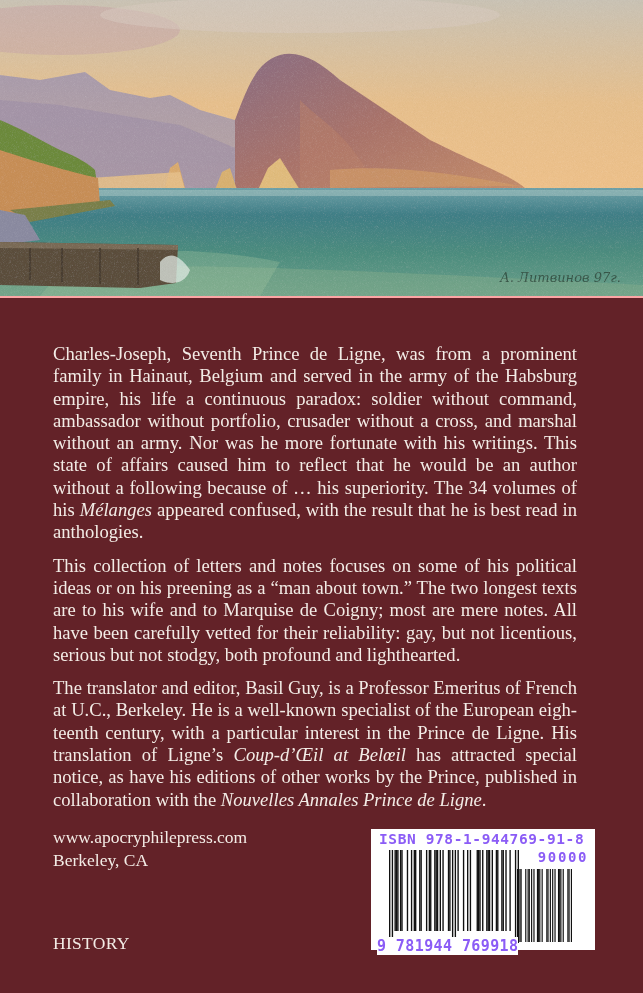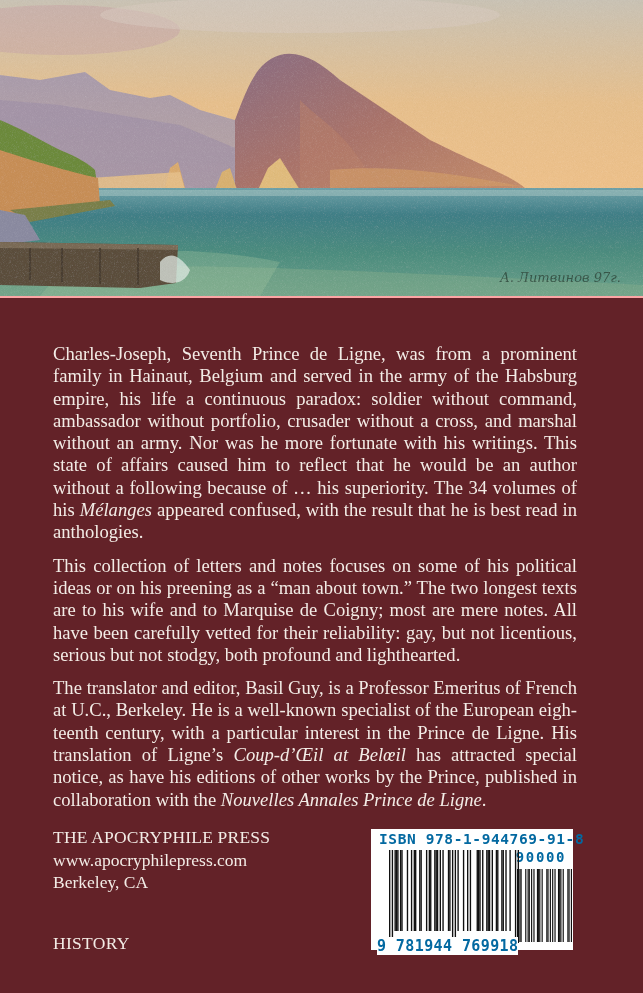--- a/index.html
+++ b/index.html
@@ -26,23 +26,23 @@
     .publisher {
       position: absolute; left: 53px; top: 826px;
       font-size: 17.5px; line-height: 22.5px;
     }
     .publisher .name { letter-spacing: 0.2px; }
     .category {
       position: absolute; left: 53px; top: 933px;
       font-size: 17.5px; letter-spacing: 0.3px;
     }
     .barcode-box {
-      position: absolute; left: 371px; top: 829px; width: 202px; height: 121px;
+      position: absolute; left: 371px; top: 829px; width: 224px; height: 121px;
       background: #ffffff;
-      color: #0369a1;
+      color: #8b5cf6;
       font-family: "DejaVu Sans Mono", "Liberation Mono", monospace;
     }
     .isbn-label {
       position: absolute; left: 8px; top: 2px; font-size: 14.5px; font-weight: bold;
       letter-spacing: 0.6px; white-space: nowrap;
     }
     .addon-digits {
       position: absolute; right: 7px; top: 20px; font-size: 14px; font-weight: bold; letter-spacing: 1.6px;
     }
     .ean-digits {
@@ -133,21 +133,20 @@
   </svg>
 </div>
 
 <div class="body-text">
   <p><span>Charles-Joseph, Seventh Prince de Ligne, was from a prominent family in Hainaut, Belgium and served in the army of the Habsburg empire, his life a continuous paradox: soldier without command, ambassador without portfolio, crusader without a cross, and marshal without an army. Nor was he more fortunate with his writings. This state of affairs caused him to reflect that he would be an author without a following because of … his superiority. The 34 volumes of his </span><em>Mélanges</em><span> appeared confused, with the result that he is best read in anthologies.</span></p>
   <p><span>This collection of letters and notes focuses on some of his political ideas or on his preening as a “man about town.” The two longest texts are to his wife and to Marquise de Coigny; most are mere notes. All have been carefully vetted for their reliability: gay, but not licentious, serious but not stodgy, both profound and lighthearted.</span></p>
   <p><span>The translator and editor, Basil Guy, is a Professor Emeritus of French at U.C., Berkeley. He is a well-known specialist of the European eigh­teenth century, with a particular interest in the Prince de Ligne. His translation of Ligne’s </span><em>Coup-d’Œil at Belœil</em><span> has attracted special notice, as have his editions of other works by the Prince, published in collabo­ration with the </span><em>Nouvelles Annales Prince de Ligne</em><span>.</span></p>
 </div>
 
 <div class="publisher">
-  <div class="name">THE APOCRYPHILE PRESS</div>
   <div>www.apocryphilepress.com</div>
   <div>Berkeley, CA</div>
 </div>
 
 <div class="category">HISTORY</div>
 
 <div class="barcode-box">
   <div class="isbn-label">ISBN 978-1-944769-91-8</div>
   <div class="addon-digits">90000</div>
   <svg class="bars" id="ean-bars" style="left:18px; top:21px;" width="130" height="93">

